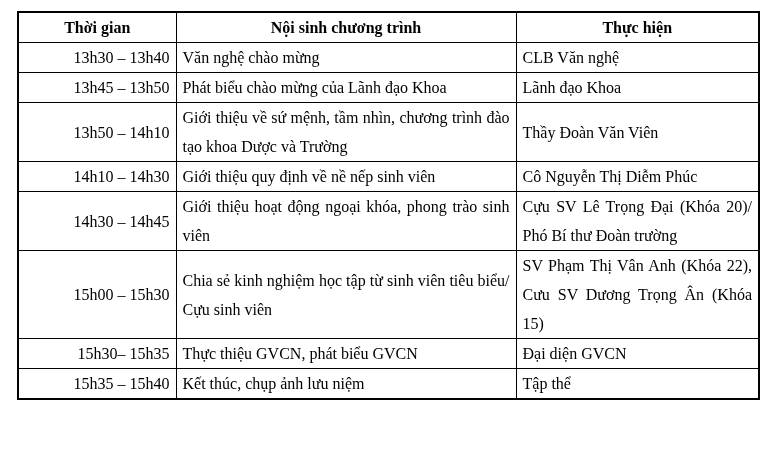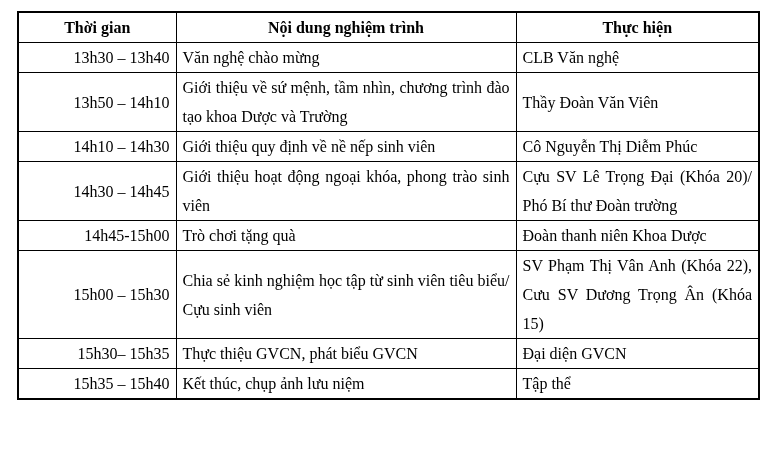--- a/index.html
+++ b/index.html
@@ -58,49 +58,49 @@
 <div class="page">
   <table class="schedule">
     <colgroup>
       <col class="c-time">
       <col class="c-content">
       <col class="c-performer">
     </colgroup>
     <thead>
       <tr>
         <th>Thời gian</th>
-        <th>Nội dung nghiệm trình</th>
+        <th>Nội sinh chương trình</th>
         <th>Thực hiện</th>
       </tr>
     </thead>
     <tbody>
       <tr class="h1">
         <td class="time">13h30 – 13h40</td>
         <td class="content">Văn nghệ chào mừng</td>
         <td class="performer">CLB Văn nghệ</td>
+      </tr>
+      <tr class="h1">
+        <td class="time">13h45 – 13h50</td>
+        <td class="content">Phát biểu chào mừng của Lãnh đạo Khoa</td>
+        <td class="performer">Lãnh đạo Khoa</td>
       </tr>
       <tr class="h2">
         <td class="time">13h50 – 14h10</td>
         <td class="content">Giới thiệu về sứ mệnh, tầm nhìn, chương trình đào tạo khoa Dược và Trường</td>
         <td class="performer">Thầy Đoàn Văn Viên</td>
       </tr>
       <tr class="h1">
         <td class="time">14h10 – 14h30</td>
         <td class="content">Giới thiệu quy định về nề nếp sinh viên</td>
         <td class="performer">Cô Nguyễn Thị Diễm Phúc</td>
       </tr>
       <tr class="h2">
         <td class="time">14h30 – 14h45</td>
         <td class="content">Giới thiệu hoạt động ngoại khóa, phong trào sinh viên</td>
         <td class="performer">Cựu SV Lê Trọng Đại (Khóa 20)/ Phó Bí thư Đoàn trường</td>
-      </tr>
-      <tr class="h1">
-        <td class="time">14h45-15h00</td>
-        <td class="content">Trò chơi tặng quà</td>
-        <td class="performer">Đoàn thanh niên Khoa Dược</td>
       </tr>
       <tr class="h3">
         <td class="time">15h00 – 15h30</td>
         <td class="content">Chia sẻ kinh nghiệm học tập từ sinh viên tiêu biểu/ Cựu sinh viên</td>
         <td class="performer">SV Phạm Thị Vân Anh (Khóa 22), Cưu SV Dương Trọng Ân (Khóa 15)</td>
       </tr>
       <tr class="h1">
         <td class="time">15h30– 15h35</td>
         <td class="content">Thực thiệu GVCN, phát biểu GVCN</td>
         <td class="performer">Đại diện GVCN</td>

